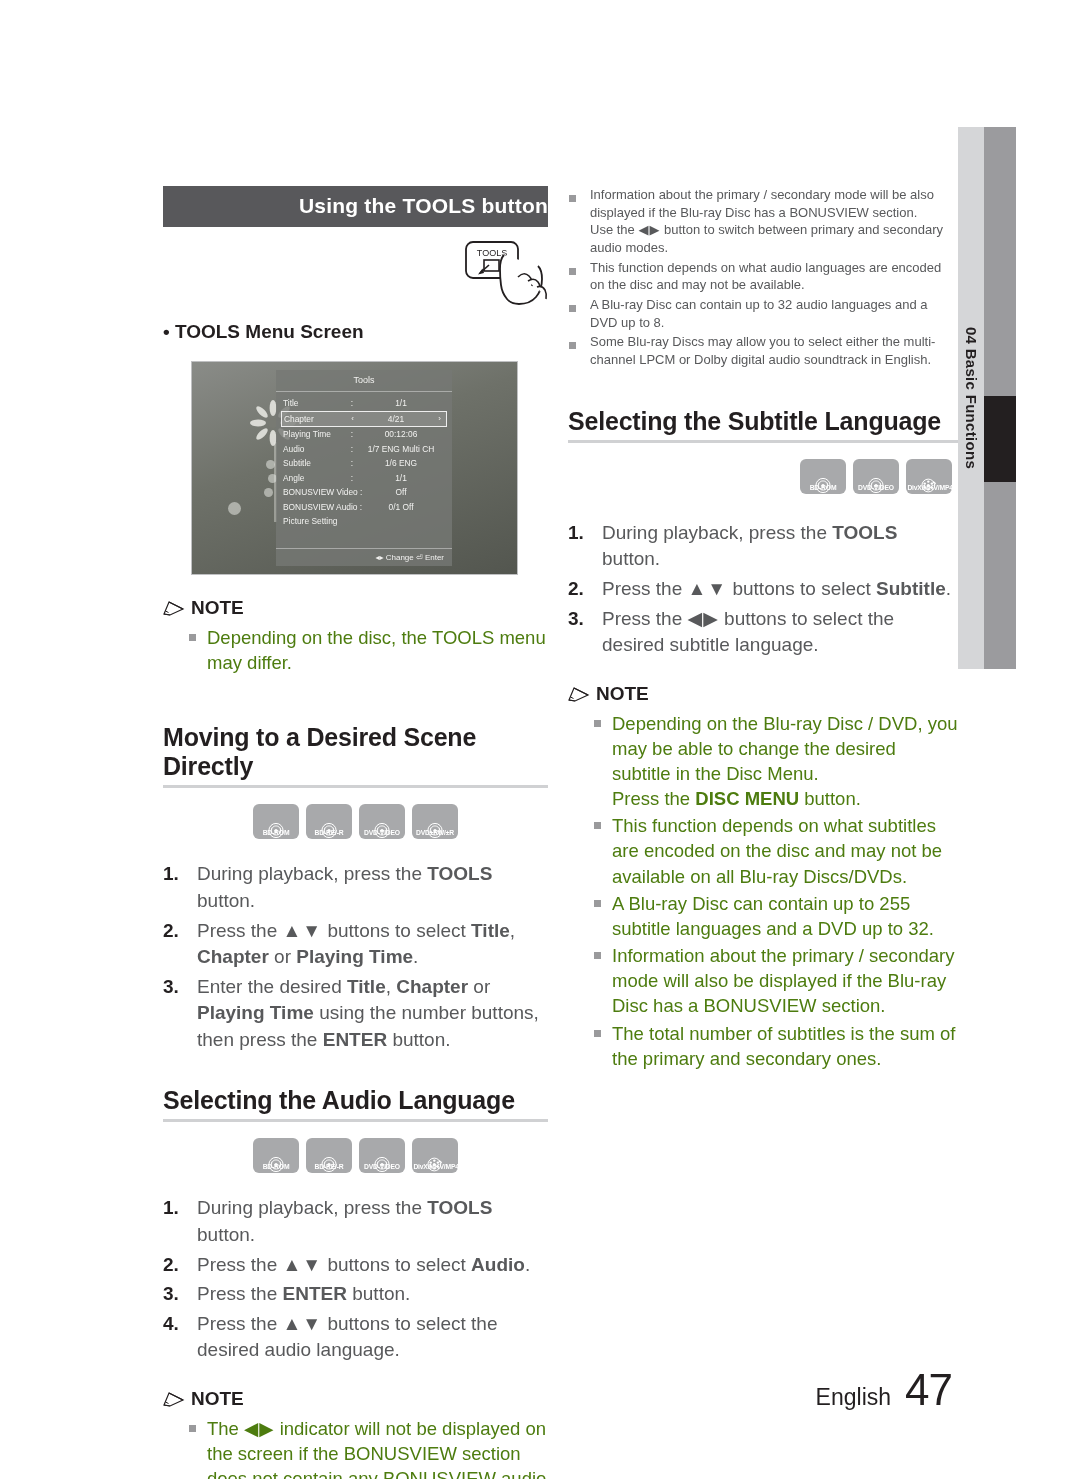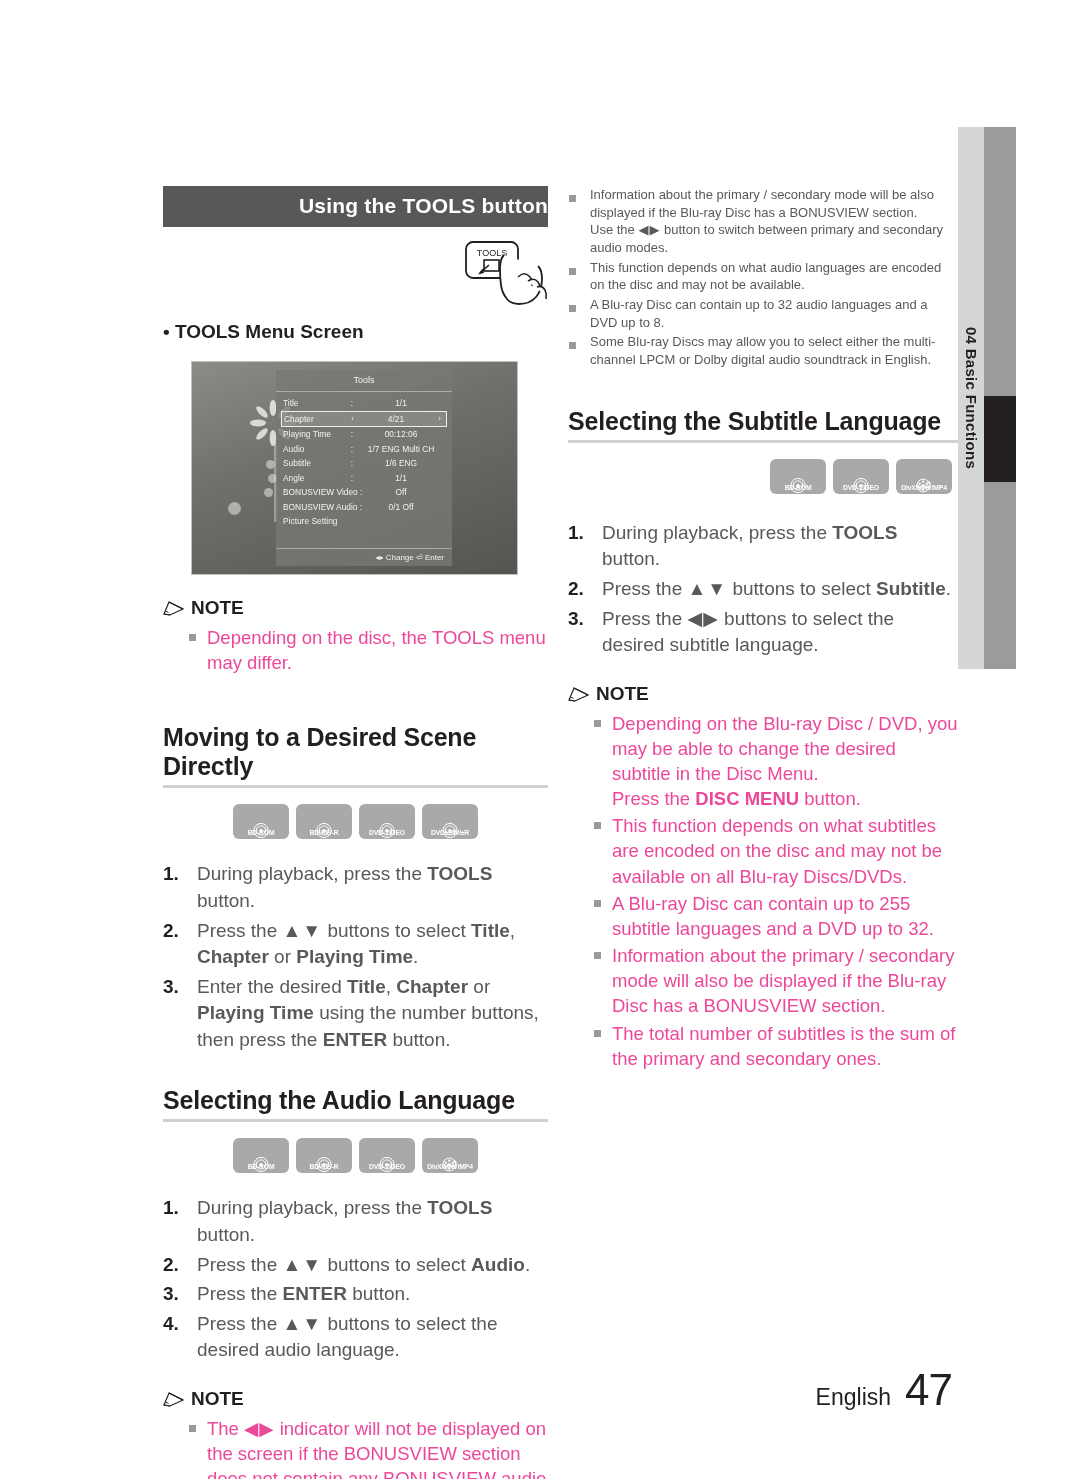--- a/index.html
+++ b/index.html
@@ -211,21 +211,21 @@
   }
   .note-list {
     list-style: none;
     margin: 6px 0 0 0;
     padding: 0 0 0 24px;
   }
   .note-list li {
     position: relative;
     font-size: 18.5px;
     line-height: 1.36;
-    color: #ec4899;
+    color: #4d7c0f;
     margin-bottom: 2px;
     padding-left: 20px;
   }
   .note-list li:before {
     content: "";
     position: absolute;
     left: 2px;
     top: 9px;
     width: 7px;
     height: 7px;
@@ -278,21 +278,21 @@
 
   
   .disc-row {
     display: flex;
     justify-content: center;
     gap: 7px;
     margin: 16px 0 0 0;
   }
   .disc-row.right-align { justify-content: flex-end; padding-right: 6px; }
   .disc {
-    width: 56px;
+    width: 46px;
     height: 35px;
     border-radius: 6px;
     background: #a8a9ab;
     position: relative;
     display: flex;
     flex-direction: column;
     align-items: center;
     justify-content: flex-start;
     padding-top: 18px;
     box-sizing: border-box;

